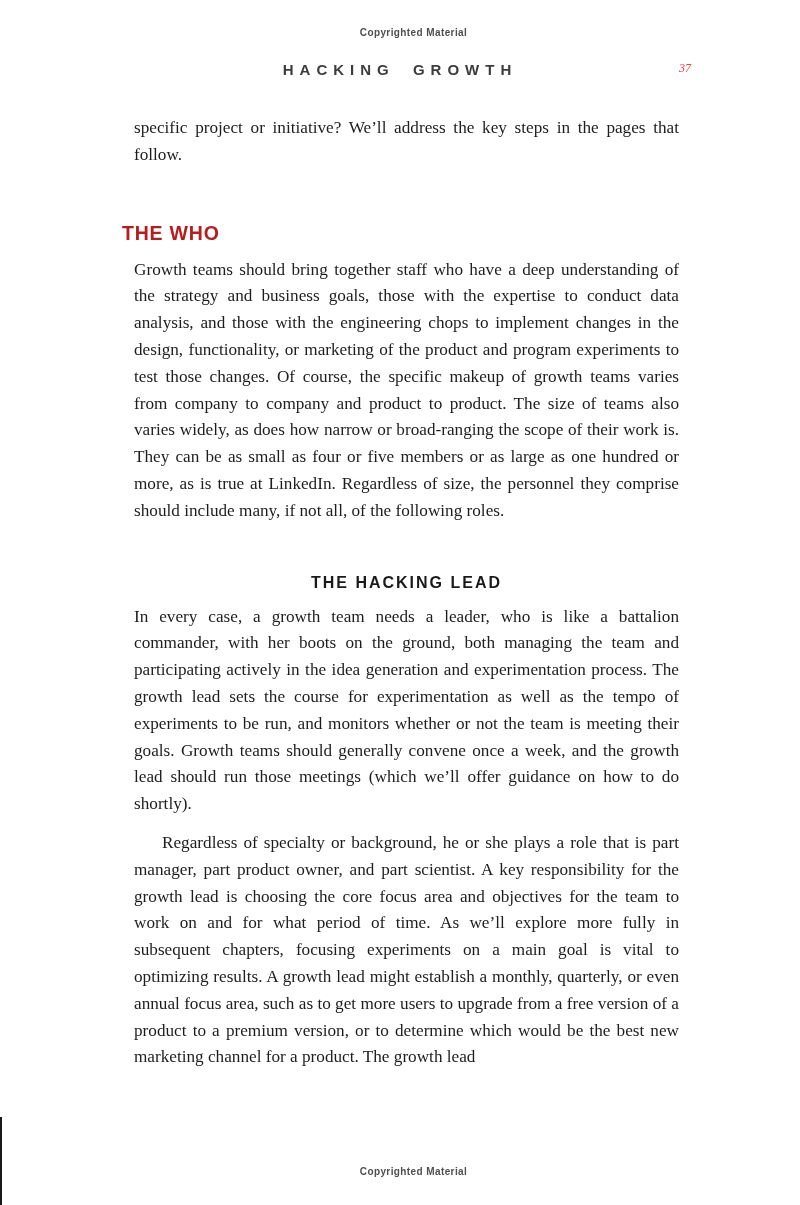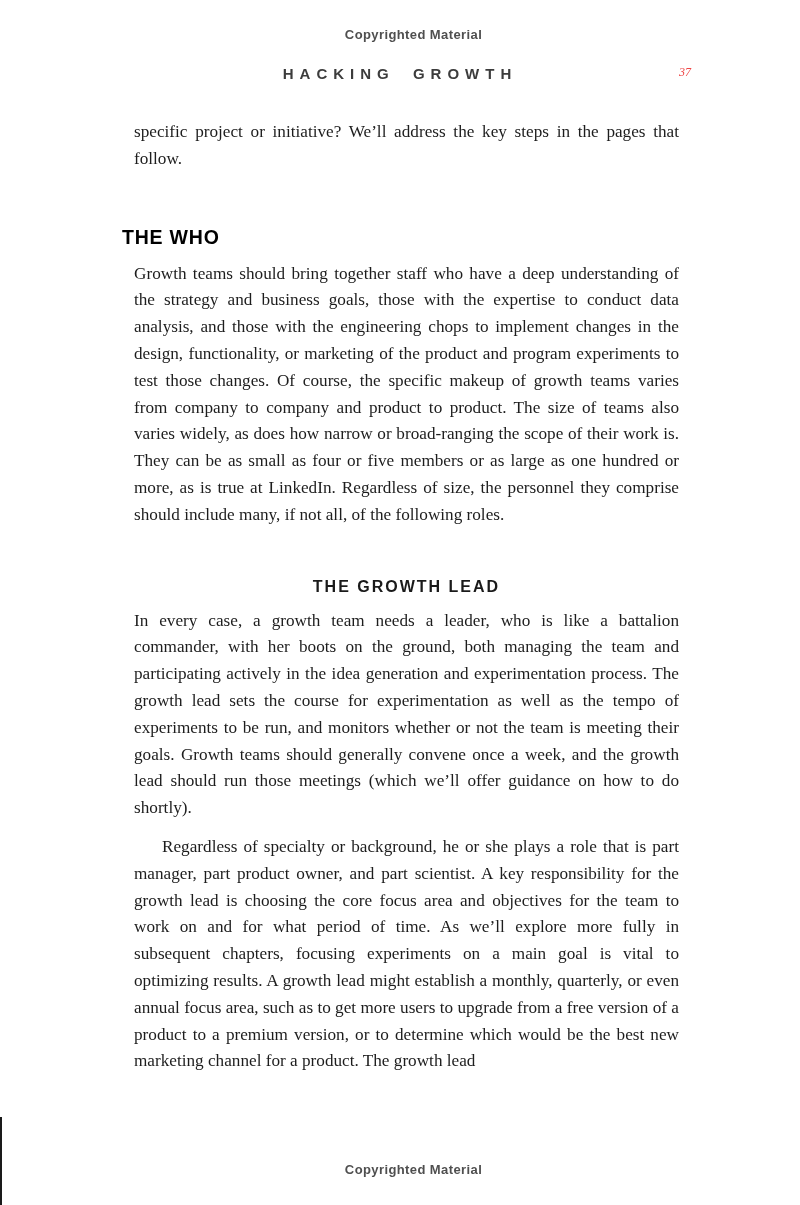--- a/index.html
+++ b/index.html
@@ -12,21 +12,21 @@
     width: 800px;
     height: 1205px;
     background: #ffffff;
     overflow: hidden;
     font-family: "Liberation Serif", serif;
     color: #1d1d1d;
   }
   .copyright {
     font-family: "Liberation Sans", sans-serif;
     font-weight: 700;
-    font-size: 13px;
+    font-size: 10px;
     letter-spacing: 0.4px;
     color: #4f4f4f;
     text-align: center;
     padding-left: 27px;
   }
   .copyright-top {
     padding-top: 27px;
   }
   .copyright-bottom {
     position: absolute;
@@ -67,21 +67,21 @@
     font-size: 17.2px;
     line-height: 26.8px;
     color: #1d1d1d;
   }
   .section-heading {
     margin: 53px 0 9px 0;
     font-family: "Liberation Sans", sans-serif;
     font-weight: 700;
     font-size: 19.5px;
     letter-spacing: 0.8px;
-    color: #000000;
+    color: #b91c1c;
     text-align: left;
   }
   .subsection-heading {
     margin: 49px 0 8px 0;
     font-family: "Liberation Sans", sans-serif;
     font-weight: 700;
     font-size: 16px;
     letter-spacing: 2px;
     color: #1a1a1a;
     text-align: center;
@@ -111,21 +111,21 @@
   </div>
 
   <div class="text-block">
 
     <p class="body-para">specific project or initiative? We’ll address the key steps in the pages that follow.</p>
 
     <h2 class="section-heading">THE WHO</h2>
 
     <p class="body-para">Growth teams should bring together staff who have a deep understanding of the strategy and business goals, those with the expertise to conduct data analysis, and those with the engineering chops to implement changes in the design, functionality, or marketing of the product and program experiments to test those changes. Of course, the specific makeup of growth teams varies from company to company and product to product. The size of teams also varies widely, as does how narrow or broad-ranging the scope of their work is. They can be as small as four or five members or as large as one hundred or more, as is true at LinkedIn. Regardless of size, the personnel they comprise should include many, if not all, of the following roles.</p>
 
-    <h3 class="subsection-heading">THE GROWTH LEAD</h3>
+    <h3 class="subsection-heading">THE HACKING LEAD</h3>
 
     <p class="body-para">In every case, a growth team needs a leader, who is like a battalion commander, with her boots on the ground, both managing the team and participating actively in the idea generation and experimentation process. The growth lead sets the course for experimentation as well as the tempo of experiments to be run, and monitors whether or not the team is meeting their goals. Growth teams should generally convene once a week, and the growth lead should run those meetings (which we’ll offer guidance on how to do shortly).</p>
 
     <p class="body-para indent">Regardless of specialty or background, he or she plays a role that is part manager, part product owner, and part scientist. A key responsibility for the growth lead is choosing the core focus area and objectives for the team to work on and for what period of time. As we’ll explore more fully in subsequent chapters, focusing experiments on a main goal is vital to optimizing results. A growth lead might establish a monthly, quarterly, or even annual focus area, such as to get more users to upgrade from a free version of a product to a premium version, or to determine which would be the best new marketing channel for a product. The growth lead</p>
 
   </div>
 
   <div class="copyright copyright-bottom">Copyrighted Material</div>
 
   <div class="spine-line"></div>

